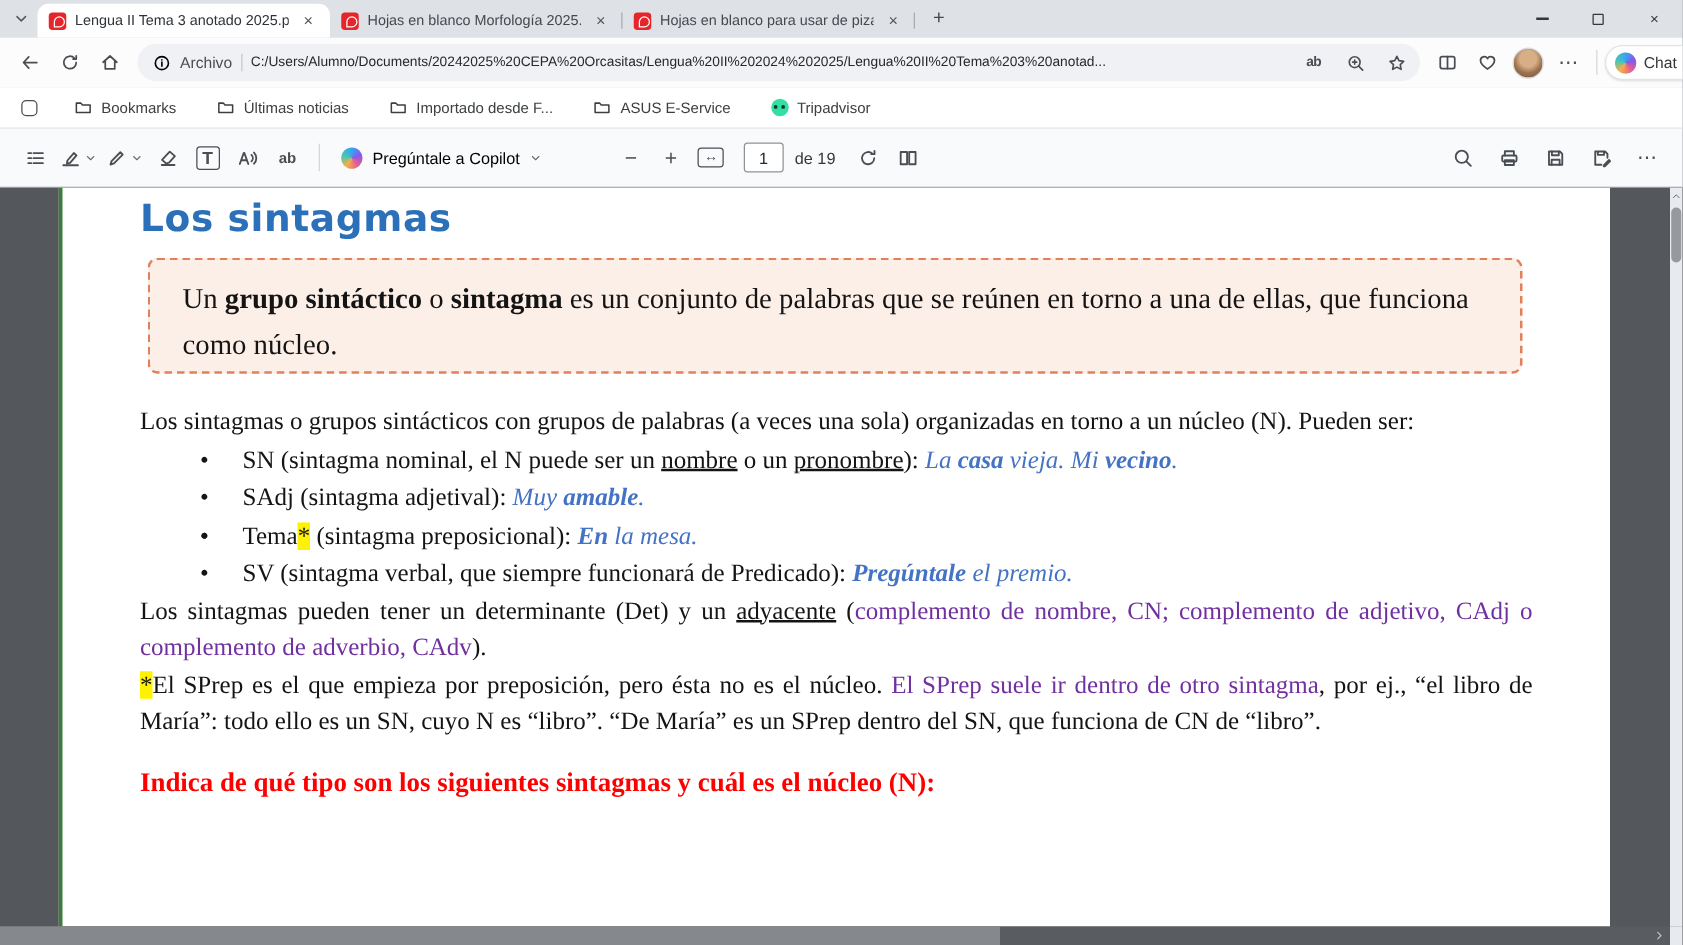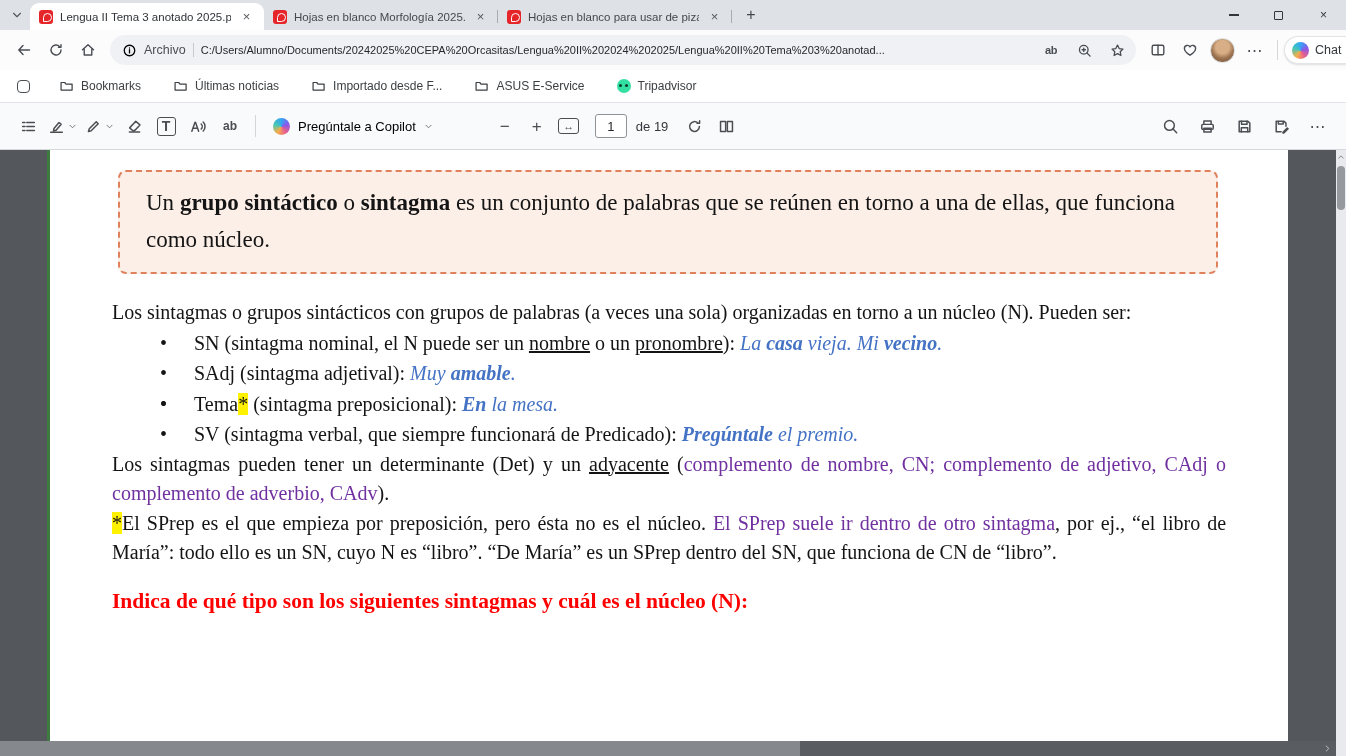--- a/index.html
+++ b/index.html
@@ -86,21 +86,21 @@
   .center-group{display:flex;align-items:center;margin-left:48px;}
 
   
   .content{position:absolute;top:150px;left:0;right:0;bottom:0;background:#54575C;overflow:hidden;}
   .page{position:absolute;left:47px;top:0;width:1241px;height:100%;background:#FFFFFF;}
   .green-rule{position:absolute;left:0;top:0;width:3px;height:100%;background:var(--green-margin);}
   .doc{padding:8px 62px 0 65px;font-family:"Liberation Serif",serif;font-size:20px;color:#141414;}
   .doc-title{font-family:"DejaVu Sans",sans-serif;font-weight:bold;font-size:30px;line-height:36px;
     color:var(--title-blue);letter-spacing:.5px;}
   .def-box{margin-top:12px;margin-left:6px;width:1100px;background:var(--box-bg);
-    border:2px dashed var(--box-border);border-radius:8px;padding:12px 26px 14px;font-size:23px;line-height:37px;}
+    border:2px dashed var(--box-border);border-radius:8px;padding:12px 26px 3px;font-size:23px;line-height:37px;}
   .para{text-align:justify;line-height:29.5px;}
   .intro{margin-top:24px;}
   .bullet{position:relative;padding-left:82px;line-height:30.5px;text-align:left;}
   .bullet .dot{position:absolute;left:48px;}
   .exercise{margin-top:21px;font-size:21.5px;font-weight:bold;color:var(--red);}
   .b{font-weight:bold;} .i{font-style:italic;} .u{text-decoration:underline;margin-top:16px;}
   .c-blue{color:var(--example-blue);} .c-purple{color:var(--purple);} .hl{background:var(--highlight);}
 
   
   .v-scroll{position:absolute;top:0;right:0;width:10px;bottom:15px;background:#E9EAED;}
@@ -354,20 +354,21 @@
       <div class="tool-btn">
         <span class="more-glyph">⋯</span>
       </div>
     </div>
   </div>
 
   <div class="content">
     <div class="page">
       <div class="green-rule"></div>
       <div class="doc">
+        <div class="doc-title">Los sintagmas</div>
         <div class="def-box"><span>Un </span><span class="b">grupo sintáctico</span><span> o </span><span class="b">sintagma</span><span> es un conjunto de palabras que se reúnen en torno a una de ellas, que funciona como núcleo.</span></div>
         <div class="para intro"><span>Los sintagmas o grupos sintácticos con grupos de palabras (a veces una sola) organizadas en torno a un núcleo (N). Pueden ser:</span></div>
         <div class="bullet">
           <span class="dot">•</span><span><span>SN (sintagma nominal, el N puede ser un </span><span class="u">nombre</span><span> o un </span><span class="u">pronombre</span><span>): </span><span class="i c-blue">La </span><span class="b i c-blue">casa</span><span class="i c-blue"> vieja. Mi </span><span class="b i c-blue">vecino</span><span class="i c-blue">.</span></span>
         </div>
         <div class="bullet">
           <span class="dot">•</span><span><span>SAdj (sintagma adjetival): </span><span class="i c-blue">Muy </span><span class="b i c-blue">amable</span><span class="i c-blue">.</span></span>
         </div>
         <div class="bullet">
           <span class="dot">•</span>

